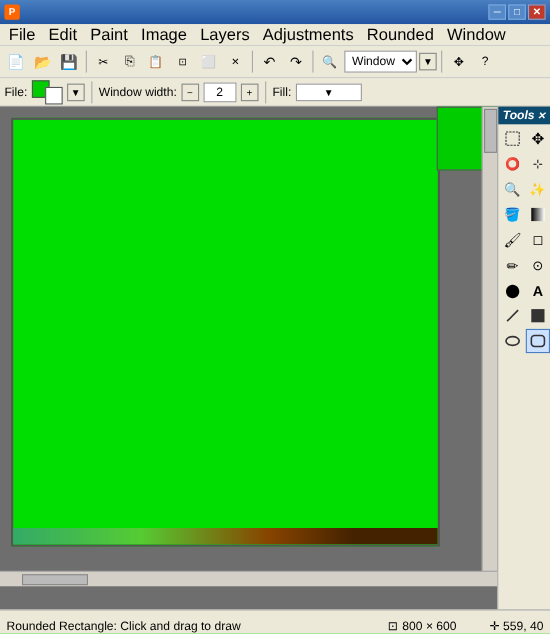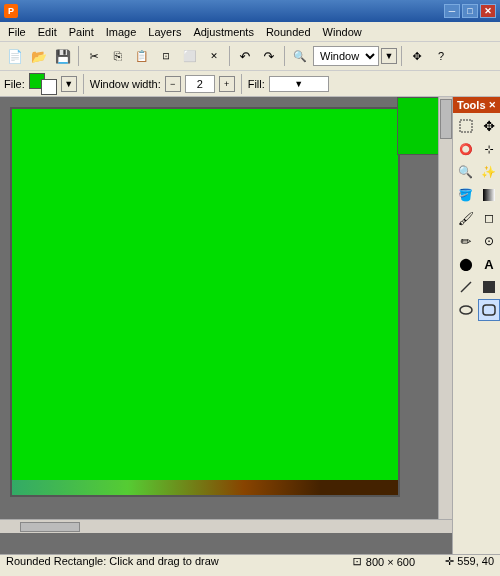--- a/index.html
+++ b/index.html
@@ -63,21 +63,21 @@
       height: 20px;
       background: #ece9d8;
       display: flex;
       align-items: center;
       padding: 0 2px;
       border-bottom: 1px solid #ccc;
     }
     .menu-item {
       padding: 2px 6px;
       cursor: pointer;
-      font-size: 11px;
+      font-size: 15px;
     }
 
     
     #toolbar-area {
       width: 100%;
       background: #ece9d8;
       border-bottom: 1px solid #bbb;
     }
     #toolbar-row1 {
       display: flex;
@@ -199,28 +199,29 @@
       background: #ece9d8;
       border-left: 1px solid #aaa;
       position: absolute;
       right: 0;
       top: 0;
       bottom: 0;
       display: flex;
       flex-direction: column;
     }
     #tools-title {
-      background: #c2410c;
+      background: #0c4a6e;
       color: white;
       font-size: 11px;
       font-weight: bold;
       padding: 2px 4px;
       display: flex;
       justify-content: space-between;
       align-items: center;
+      font-style: italic;
     }
     #tools-close {
       font-size: 9px;
       cursor: pointer;
     }
     #tools-grid {
       display: grid;
       grid-template-columns: 22px 22px;
       gap: 1px;
       padding: 2px;
@@ -244,21 +245,21 @@
     
     #status-bar {
       position: absolute;
       bottom: 0;
       left: 0;
       right: 0;
       height: 22px;
       background: #ece9d8;
       border-top: 1px solid #aaa;
       display: flex;
-      align-items: flex-start;
+      align-items: flex-end;
       padding: 0 6px;
       font-size: 11px;
       gap: 10px;
     }
     #status-left { flex: 1; }
     #status-size {
       display: flex;
       align-items: center;
       gap: 4px;
     }

